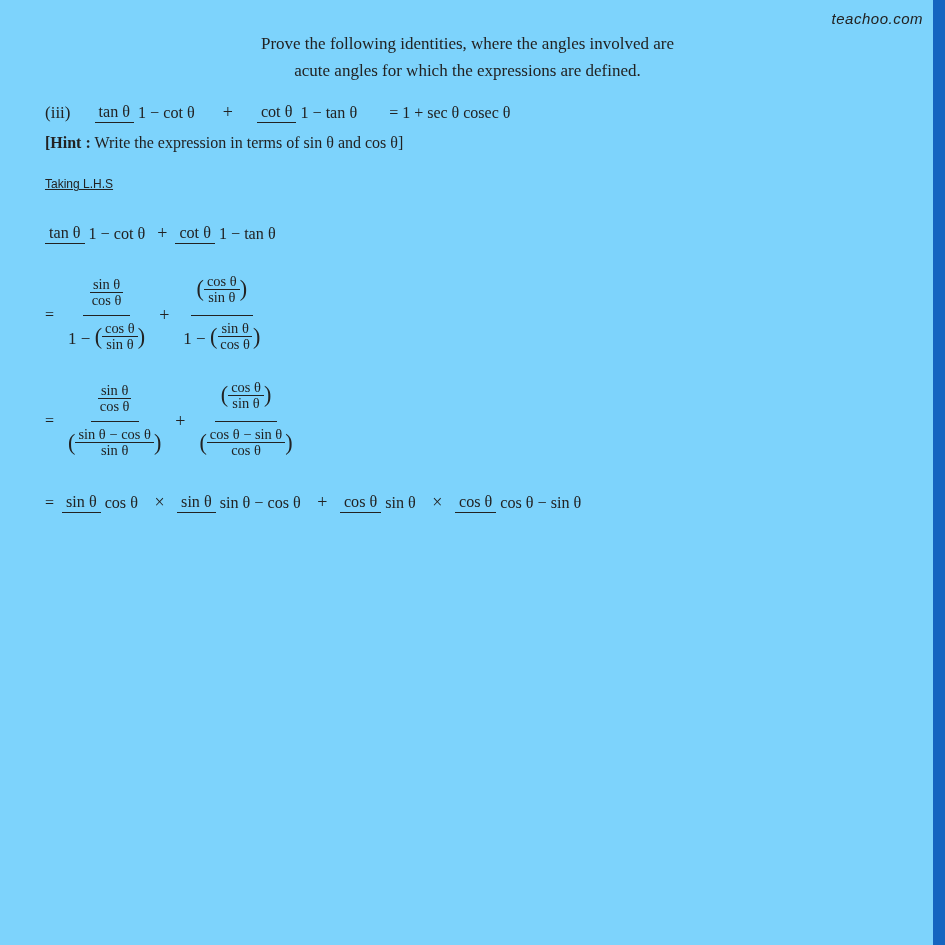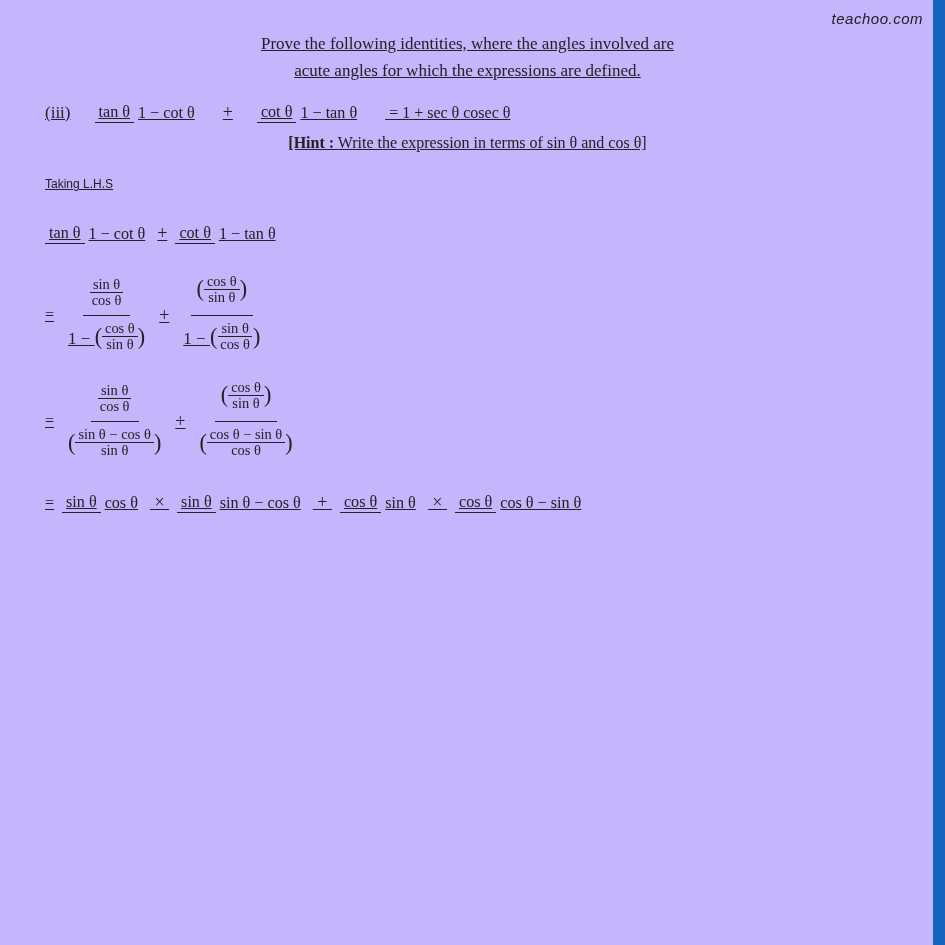--- a/index.html
+++ b/index.html
@@ -10,24 +10,23 @@
       color: #222;
       width: 945px;
       min-height: 945px;
       position: relative;
       overflow: hidden;
     }
 
     .page {
       width: 945px;
       min-height: 945px;
-      background: #c4b5fd;
+      background: #7dd3fc;
       padding: 30px 55px 30px 45px;
       position: relative;
-      text-decoration: underline;
     }
 
     
     .side-bar {
       position: absolute;
       top: 0;
       right: 0;
       width: 12px;
       height: 945px;
       background: #1565c0;
@@ -64,21 +63,20 @@
       margin: 18px 0 8px 0;
       font-size: 17px;
       gap: 24px;
       flex-wrap: wrap;
     }
 
     .hint-line {
       font-size: 16px;
       margin-bottom: 22px;
       line-height: 1.5;
-      text-align: center;
     }
 
     .hint-bold {
       font-weight: bold;
     }
 
     .taking-lhs {
       font-size: 12px;
       text-decoration: underline;
       margin-top: 6px;

